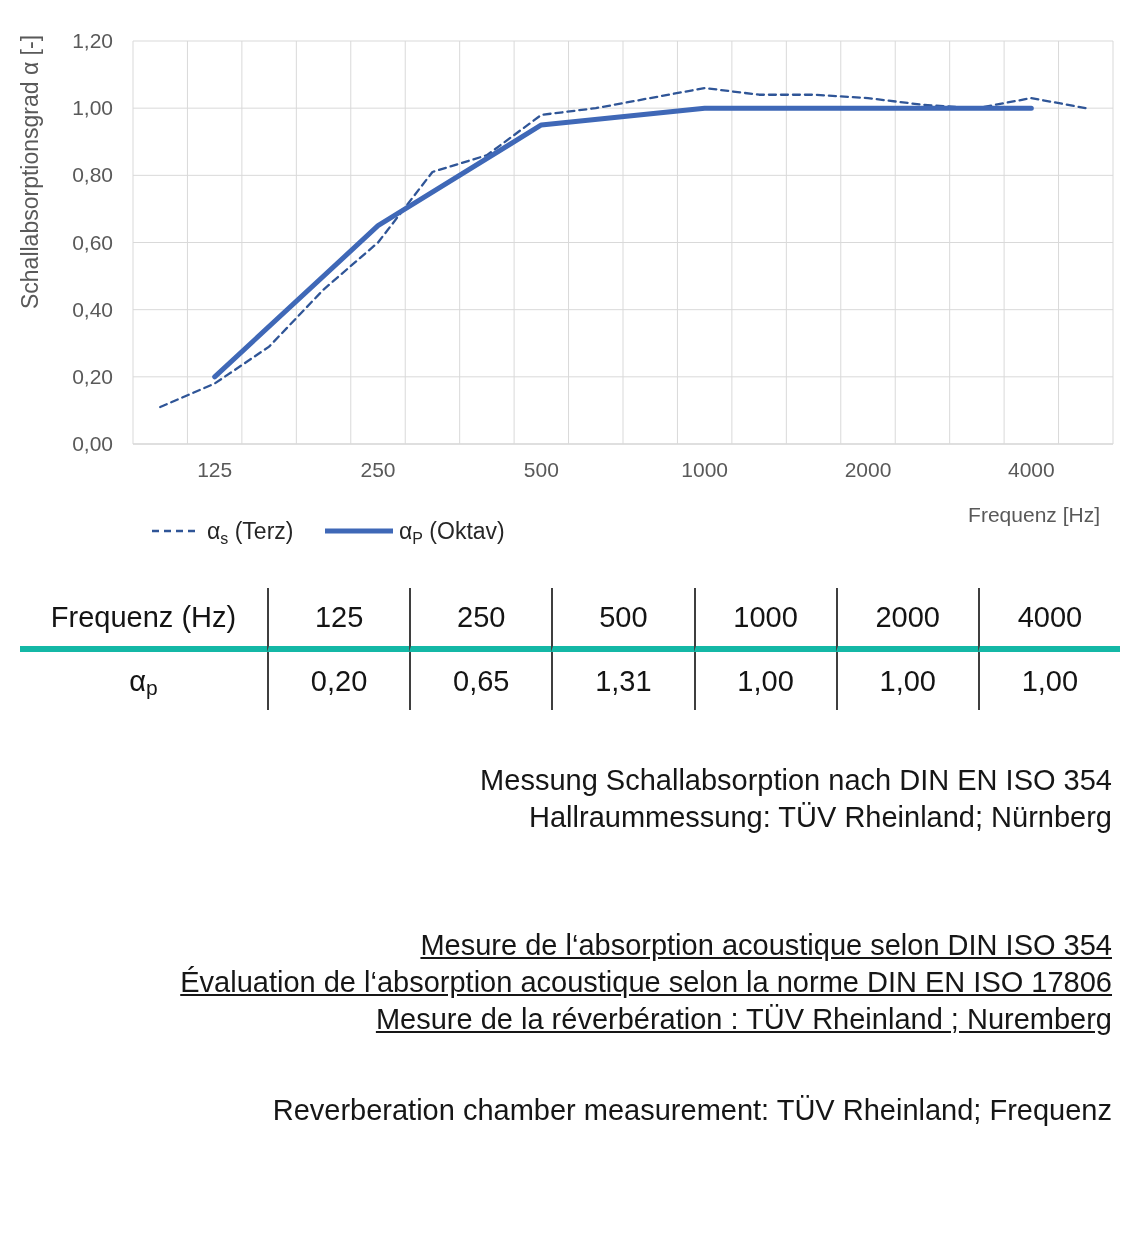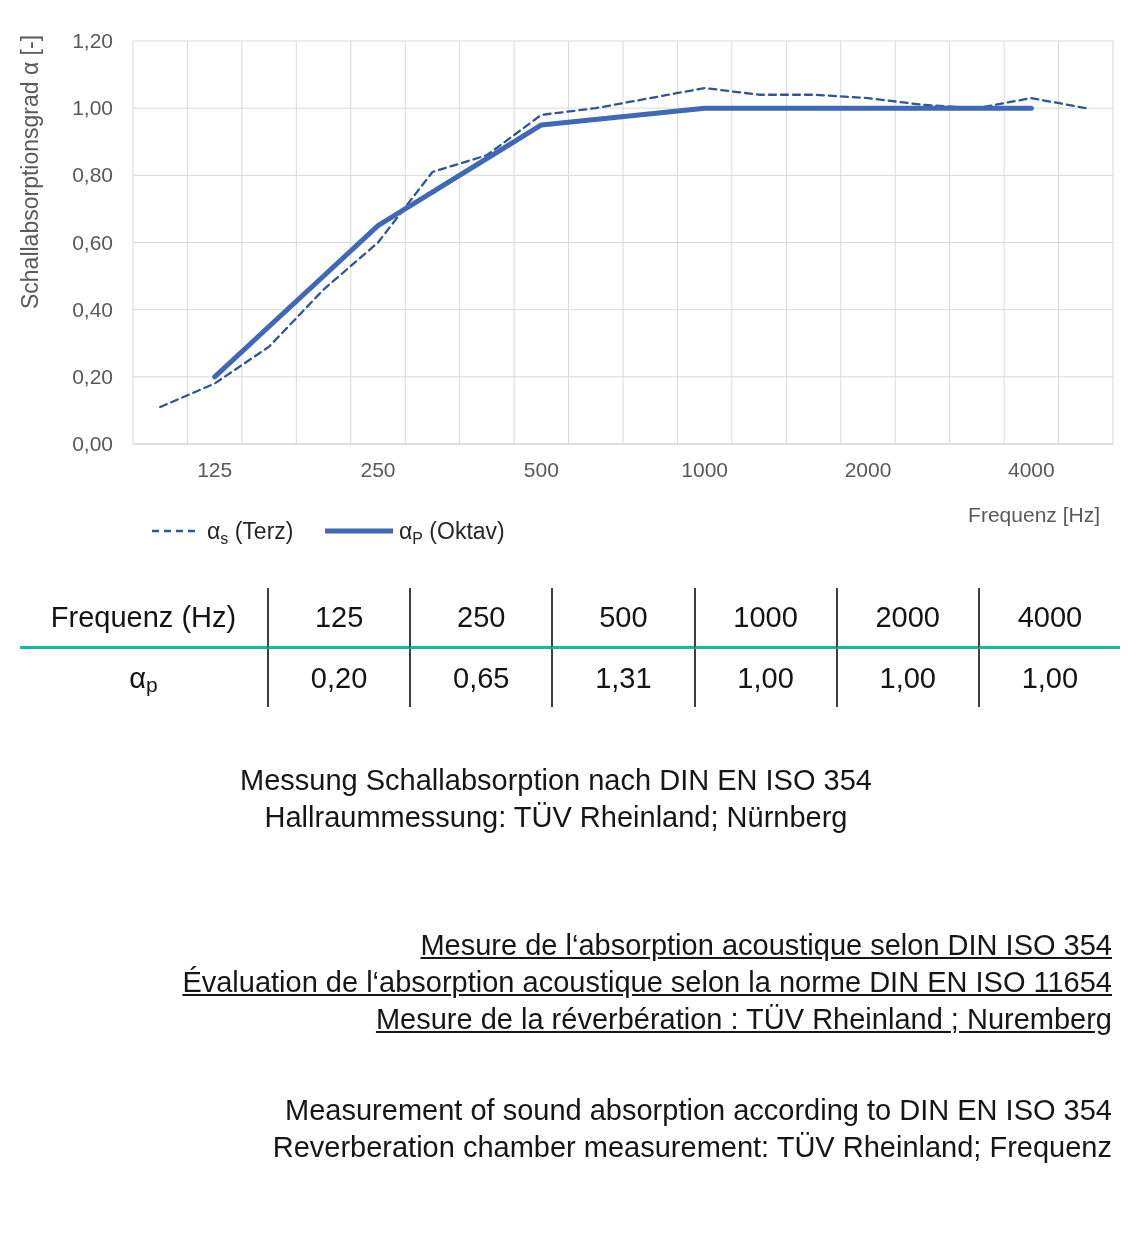--- a/index.html
+++ b/index.html
@@ -8,21 +8,21 @@
   svg text{font-family:"Liberation Sans",sans-serif;}
   .table-wrap{
     position:absolute;left:20px;top:588px;width:1100px;
     display:grid;grid-template-columns:247px repeat(6,1fr);
   }
   .tcell{
     height:58px;display:flex;align-items:center;justify-content:center;
     font-size:29px;color:#141414;white-space:nowrap;
   }
   .tcell.vline{border-left:2px solid #3f3f3f;}
-  .tcell.hdr{border-bottom:3px solid #14b8a6;}
+  .tcell.hdr{border-bottom:6px solid #14b8a6;}
   .sub{font-size:21px;position:relative;top:7px;}
   .tblock{
     position:absolute;left:0;right:23px;text-align:right;
     font-size:29px;line-height:37px;color:#161616;
   }
   .tblock div{white-space:nowrap;}
 </style>
 </head>
 <body>
 
@@ -118,29 +118,28 @@
         <span>1,00</span>
       </div>
     <div class="tcell vline">
         <span>1,00</span>
       </div>
     <div class="tcell vline">
         <span>1,00</span>
       </div>
   </div>
 
-  <div class="tblock" style="top:762px;text-align:center;">
+  <div class="tblock" style="top:762px;">
     <div>Messung Schallabsorption nach DIN EN ISO 354</div>
     <div>Hallraummessung: TÜV Rheinland; Nürnberg</div>
   </div>
 
   <div class="tblock" style="top:927px;text-decoration:underline;">
     <div>Mesure de l‘absorption acoustique selon DIN ISO 354</div>
-    <div>Évaluation de l‘absorption acoustique selon la norme DIN EN ISO 11654</div>
+    <div>Évaluation de l‘absorption acoustique selon la norme DIN EN ISO 17806</div>
     <div>Mesure de la réverbération : TÜV Rheinland ; Nuremberg</div>
   </div>
 
   <div class="tblock" style="top:1092px;">
-    <div>Measurement of sound absorption according to DIN EN ISO 354</div>
     <div>Reverberation chamber measurement: TÜV Rheinland; Frequenz</div>
   </div>
 
 </div>
 
 </body></html>

